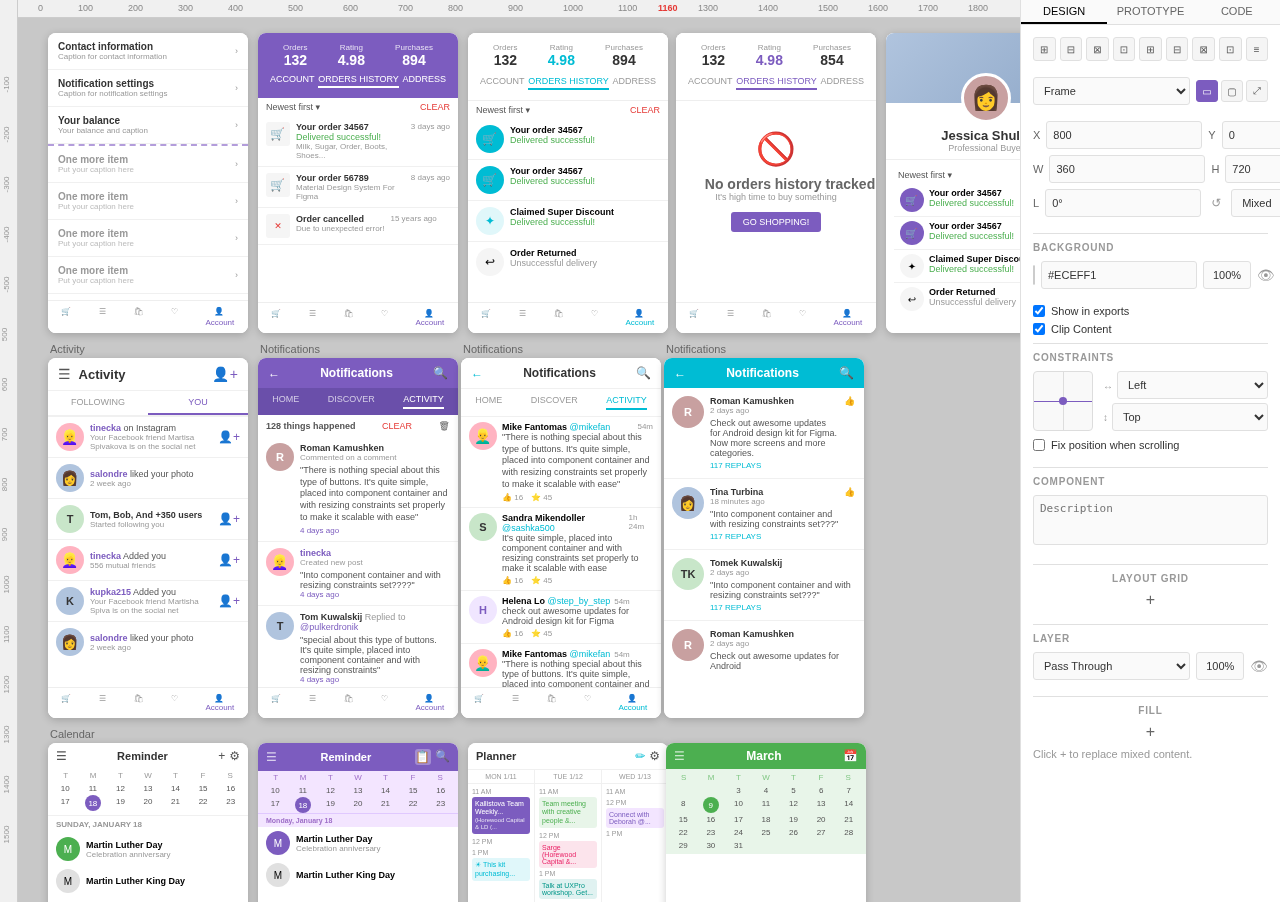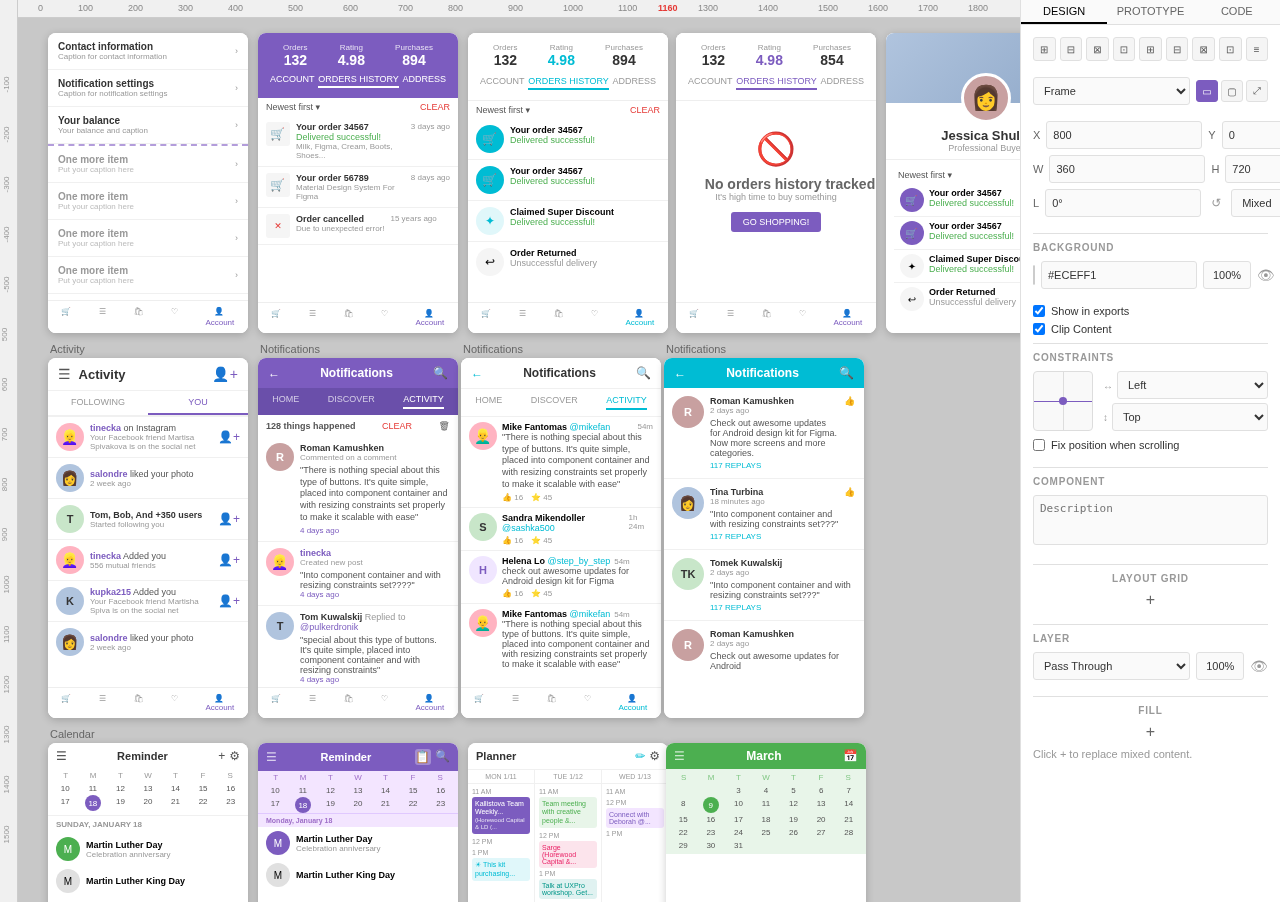--- a/index.html
+++ b/index.html
@@ -305,21 +305,21 @@
 
         <div style="padding:4px 8px;display:flex;justify-content:space-between;font-size:9px;color:#555;">
           <span>Newest first ▾</span>
             <span style="color:#e53935;">CLEAR</span>
         </div>
         <div style="padding:6px 8px;border-bottom:1px solid #f0f0f0;display:flex;gap:6px;align-items:flex-start;font-size:9px;">
           <div style="width:24px;height:24px;background:#f5f5f5;border-radius:3px;display:flex;align-items:center;justify-content:center;font-size:12px;flex-shrink:0;">🛒</div>
           <div>
               <div style="font-weight:600;color:#333;">Your order 34567</div>
               <div style="color:#4caf50;">Delivered successful!</div>
-              <div style="color:#999;font-size:8px;">Milk, Figma, Cream, Boots, Shoes...</div>
+              <div style="color:#999;font-size:8px;">Milk, Sugar, Order, Boots, Shoes...</div>
             </div>
           <div style="color:#999;font-size:8px;white-space:nowrap;">3 days ago</div>
         </div>
         <div style="padding:6px 8px;border-bottom:1px solid #f0f0f0;display:flex;gap:6px;align-items:flex-start;font-size:9px;">
           <div style="width:24px;height:24px;background:#f5f5f5;border-radius:3px;display:flex;align-items:center;justify-content:center;font-size:12px;flex-shrink:0;">🛒</div>
           <div>
               <div style="font-weight:600;color:#333;">Your order 56789</div>
               <div style="color:#999;font-size:8px;">Material Design System For Figma</div>
             </div>
           <div style="color:#999;font-size:8px;white-space:nowrap;">8 days ago</div>
@@ -650,20 +650,21 @@
           </div>
         </div>
 
         <div style="padding:5px 8px;border-bottom:1px solid #f0f0f0;display:flex;gap:5px;font-size:9px;">
           <div style="width:28px;height:28px;border-radius:50%;background:#c8e6c9;flex-shrink:0;display:flex;align-items:center;justify-content:center;font-size:11px;font-weight:bold;color:#333;">S</div>
           <div style="flex:1;">
             <div style="display:flex;">
               <span><span style="font-weight:600;">Sandra Mikendoller</span><span style="color:#00bcd4;"> @sashka500</span></span>
               <span style="color:#999;font-size:8px;">1h 24m</span>
             </div>
+            <div style="color:#555;">It's quite simple, placed into component container and with resizing constraints set properly to make it scalable with ease</div>
             <div style="display:flex;gap:8px;color:#999;font-size:8px;margin-top:3px;">
                 <span>👍 16</span>
                 <span>⭐ 45</span>
               </div>
           </div>
         </div>
 
         <div style="padding:5px 8px;border-bottom:1px solid #f0f0f0;display:flex;gap:5px;font-size:9px;">
           <div style="width:28px;height:28px;border-radius:50%;background:#f0e6ff;flex-shrink:0;display:flex;align-items:center;justify-content:center;font-size:11px;font-weight:bold;color:#7c5cbf;">H</div>
           <div style="flex:1;">

